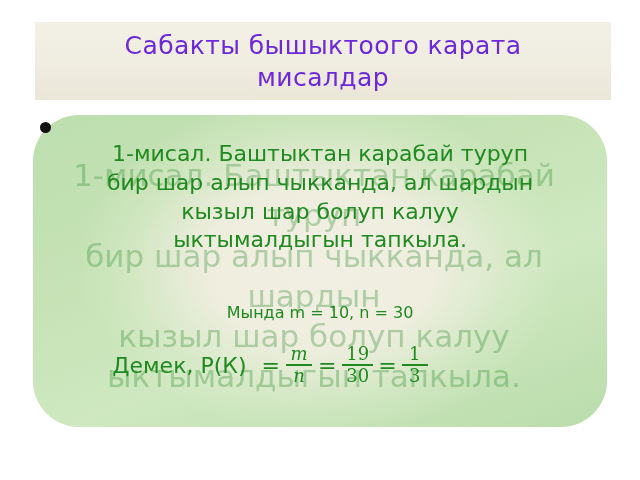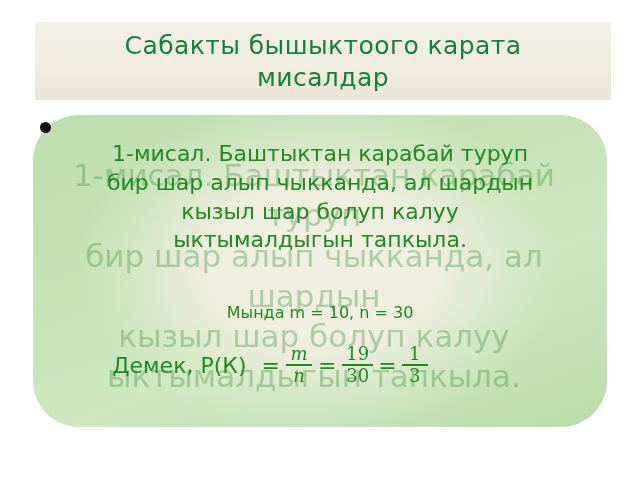--- a/index.html
+++ b/index.html
@@ -34,21 +34,21 @@
   #title-text {
     position: absolute;
     left: 35px;
     top: 23px;
     width: 576px;
     height: 78px;
     display: flex;
     align-items: center;
     justify-content: center;
     text-align: center;
-    color: #15803d;
+    color: #6d28d9;
     font-size: 25px;
     line-height: 1.28;
     letter-spacing: 0.4px;
     white-space: pre-line;
     padding: 0 8px;
     box-sizing: border-box;
   }
 
   
   #content-panel {

